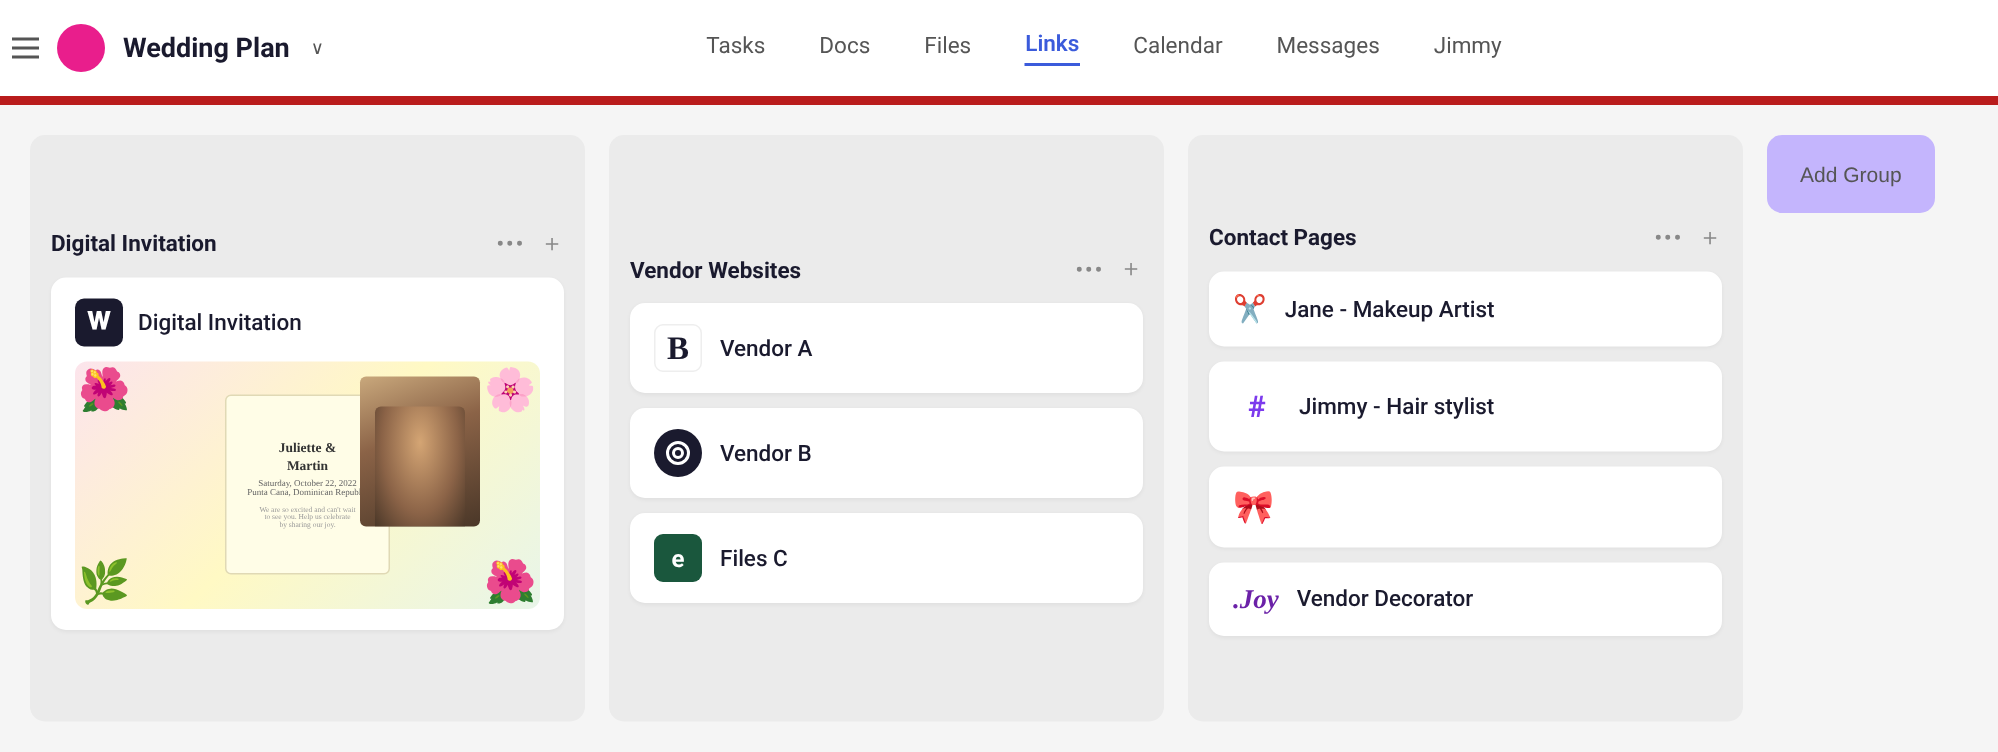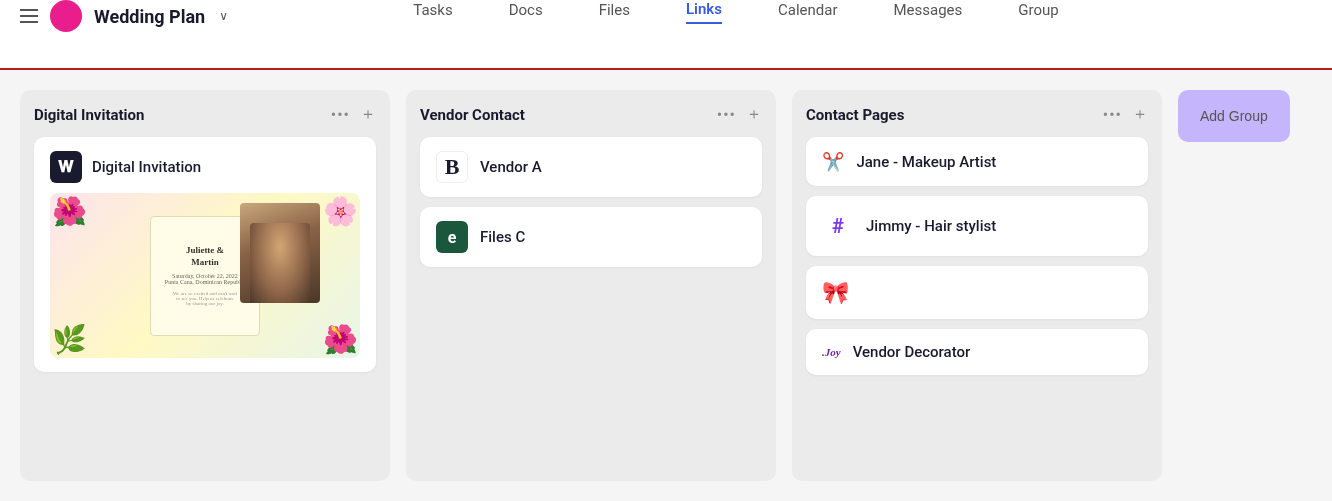--- a/index.html
+++ b/index.html
@@ -7,25 +7,25 @@
       font-family: -apple-system, BlinkMacSystemFont, 'Segoe UI', Roboto, sans-serif;
       background: #f5f5f5;
       width: 1332px;
       height: 501px;
       overflow: hidden;
     }
 
     
     .header {
       display: flex;
-      align-items: flex-start;
+      align-items: center;
       background: #fff;
       height: 70px;
-      padding: 0 20px;
-      border-bottom: 2px solid #b91c1c;
+      padding: 0 8px;
+      border-bottom: 6px solid #b91c1c;
     }
     .header-left {
       display: flex;
       align-items: center;
       gap: 12px;
       min-width: 220px;
     }
     .hamburger-icon {
       cursor: pointer;
       display: flex;
@@ -52,21 +52,21 @@
     .chevron-down-icon {
       color: #555;
       font-size: 12px;
       margin-left: 2px;
     }
     .header-nav {
       display: flex;
       align-items: center;
       flex: 1;
       justify-content: center;
-      gap: 56px;
+      gap: 36px;
     }
     .nav-item {
       font-size: 15px;
       color: #555;
       cursor: pointer;
       padding-bottom: 4px;
       text-decoration: none;
     }
     .nav-item.active {
       color: #3b5bdb;
@@ -92,20 +92,21 @@
     .column {
       background: #ebebeb;
       border-radius: 10px;
       padding: 14px;
       width: 370px;
       min-width: 370px;
       display: flex;
       flex-direction: column;
       gap: 10px;
       max-height: 100%;
+      justify-content: center;
     }
 
     .column-header {
       display: flex;
       align-items: center;
       justify-content: space-between;
       margin-bottom: 2px;
     }
     .column-title {
       font-size: 15px;
@@ -292,21 +293,21 @@
       color: #7c3aed;
       font-size: 20px;
       font-weight: 700;
       flex-shrink: 0;
     }
     .icon-bow {
       font-size: 22px;
       flex-shrink: 0;
     }
     .icon-joy {
-      font-size: 11px;
+      font-size: 18px;
       font-style: italic;
       color: #6b21a8;
       font-family: Georgia, serif;
       flex-shrink: 0;
       font-weight: bold;
     }
 
     
     .add-group-btn {
       background: #c4b5fd;
@@ -345,21 +346,21 @@
     <span class="chevron-down-icon">∨</span>
   </div>
 
   <nav class="header-nav">
     <a class="nav-item">Tasks</a>
     <a class="nav-item">Docs</a>
     <a class="nav-item">Files</a>
     <a class="nav-item active">Links</a>
     <a class="nav-item">Calendar</a>
     <a class="nav-item">Messages</a>
-    <a class="nav-item">Group</a>
+    <a class="nav-item">Jimmy</a>
   </nav>
 
   <div class="header-right"></div>
 </div>
 
 <div class="main">
 
   <div class="column">
     <div class="column-header">
       <span class="column-title">Digital Invitation</span>
@@ -389,32 +390,41 @@
 
         <div class="photo-overlay">
           <div class="photo-person"></div>
         </div>
       </div>
     </div>
   </div>
 
   <div class="column">
     <div class="column-header">
-      <span class="column-title">Vendor Contact</span>
+      <span class="column-title">Vendor Websites</span>
       <div class="column-header-actions">
         <span class="dots">•••</span>
         <span>＋</span>
       </div>
     </div>
 
     <div class="card">
       <div class="icon-b" style="font-size:22px; font-family: Georgia, serif; font-weight:700;">B</div>
       <span class="card-label">Vendor A</span>
     </div>
 
+    <div class="card">
+      <div class="icon-circle">
+        <svg width="18" height="18" viewBox="0 0 18 18" fill="none">
+          <circle cx="9" cy="9" r="7" stroke="white" stroke-width="2" fill="none"></circle>
+          <circle cx="9" cy="9" r="3" stroke="white" stroke-width="2" fill="none"></circle>
+        </svg>
+      </div>
+      <span class="card-label">Vendor B</span>
+    </div>
 
     <div class="card">
       <div class="icon-e">e</div>
       <span class="card-label">Files C</span>
     </div>
   </div>
 
   <div class="column">
     <div class="column-header">
       <span class="column-title">Contact Pages</span>

